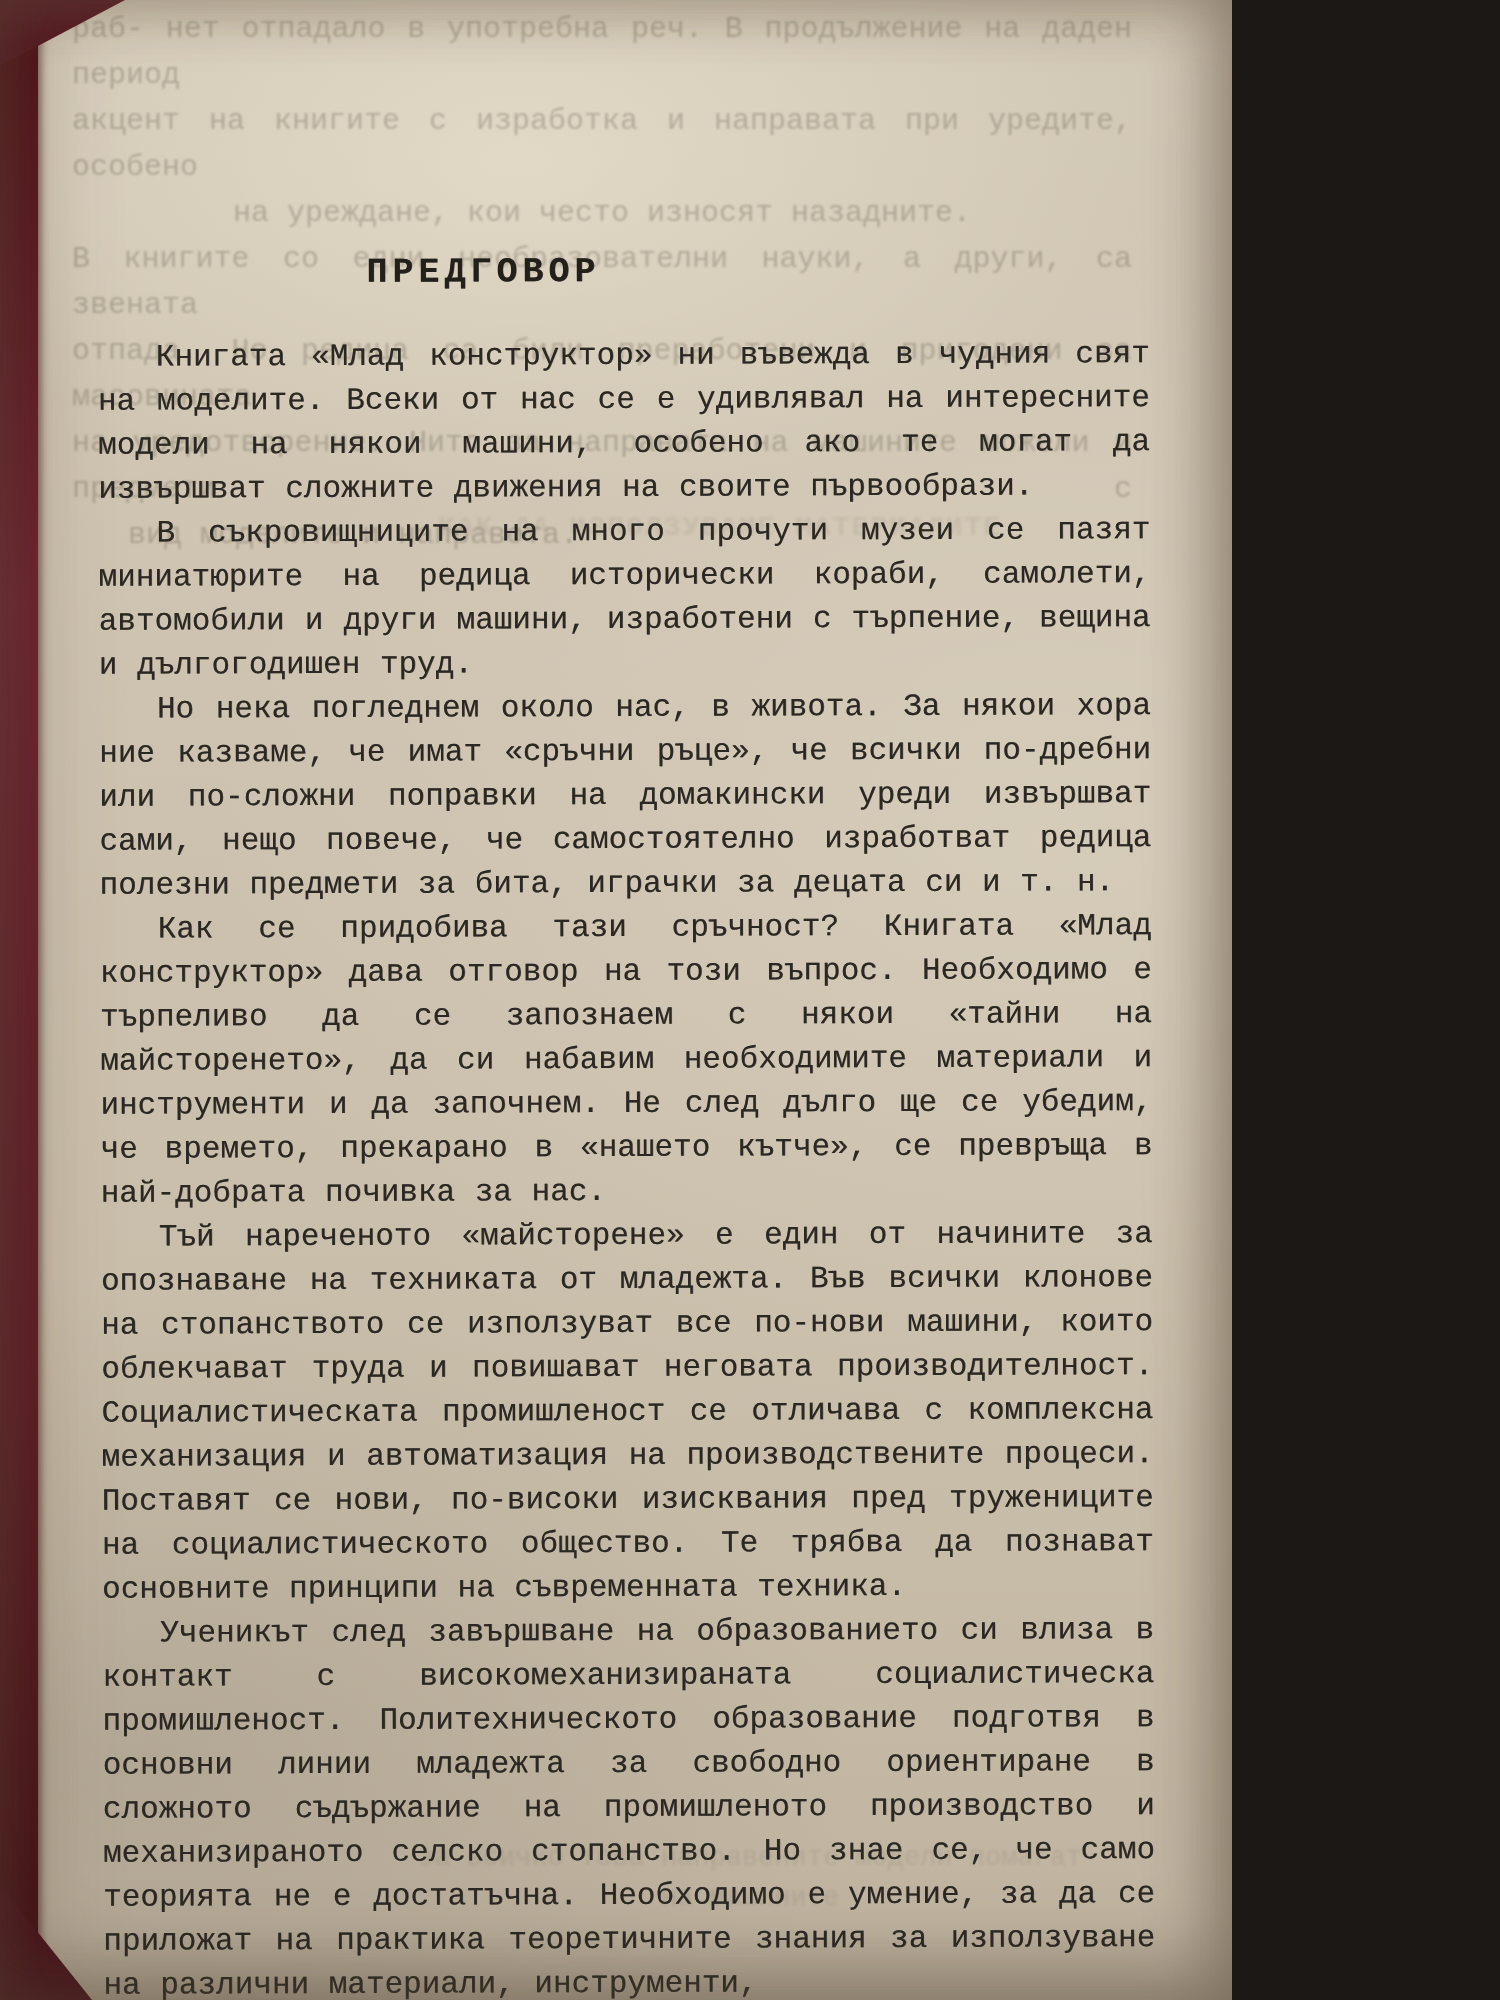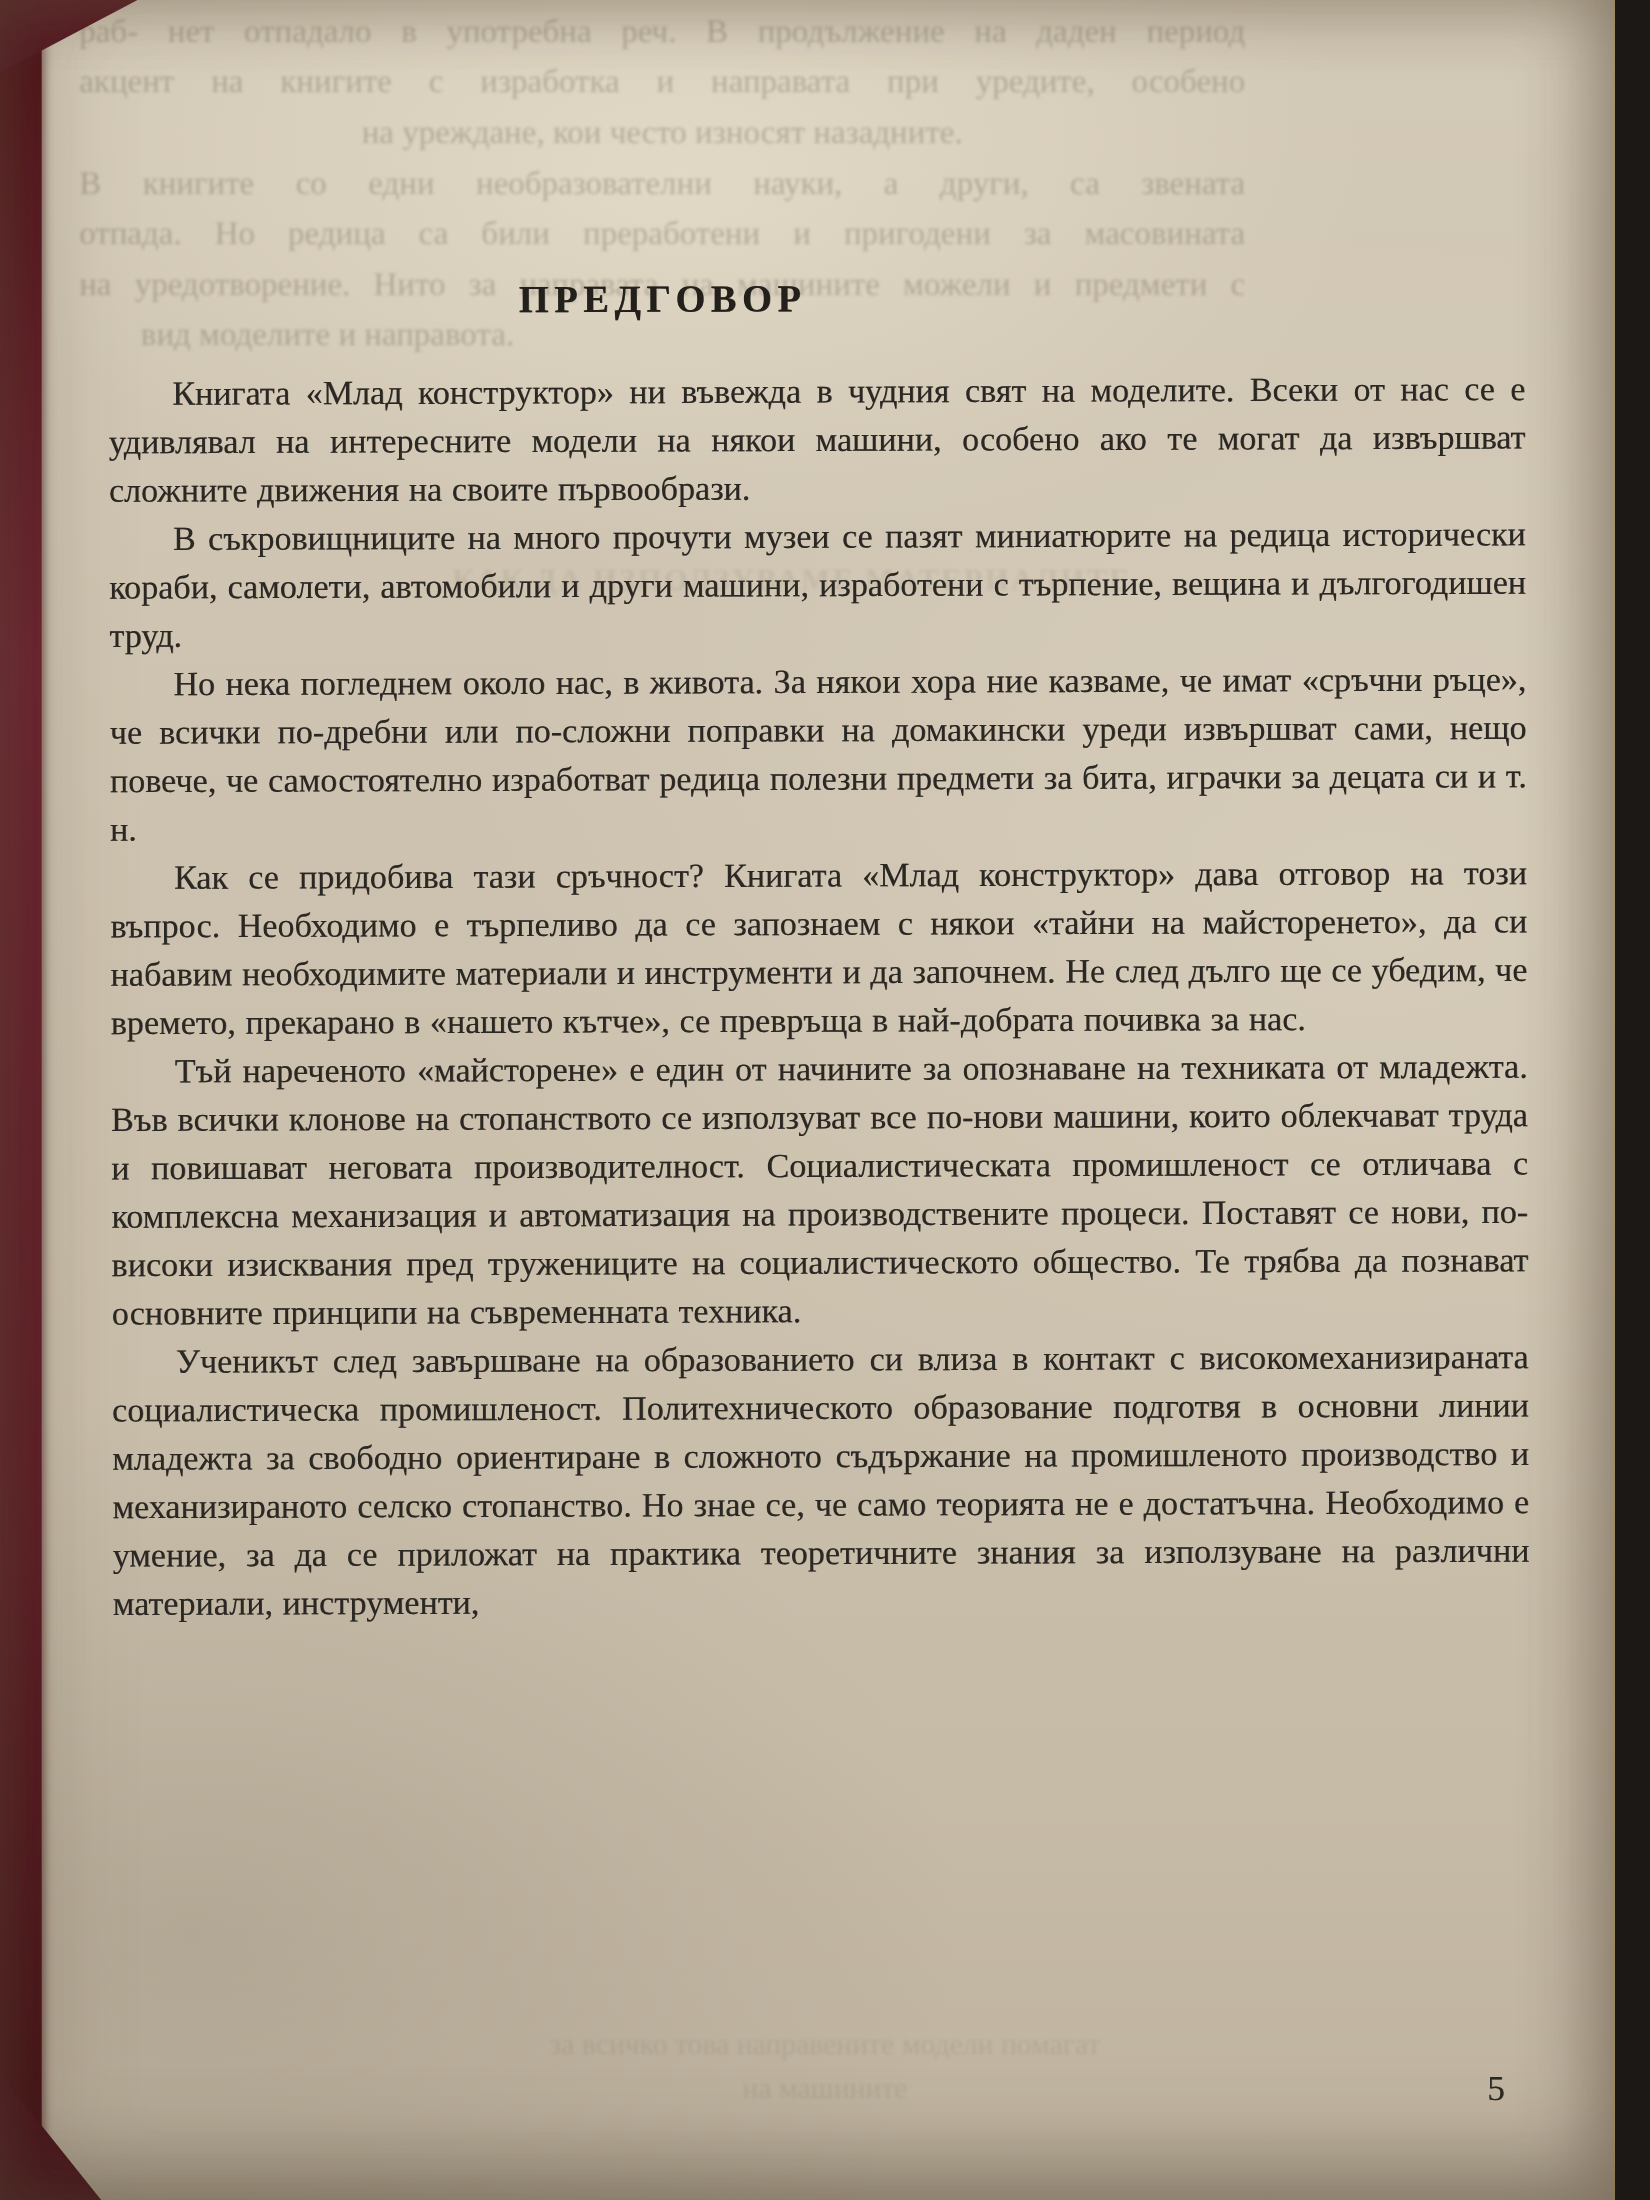--- a/index.html
+++ b/index.html
@@ -2,25 +2,25 @@
 <html><head>
 <meta charset="utf-8">
 <style>
   html, body {
     margin: 0;
     padding: 0;
     background: #1b1815;
   }
   .photo {
     position: relative;
-    width: 1468px;
+    width: 1232px;
     height: 2000px;
     overflow: hidden;
     background: #eab308;
-    font-family: Liberation Serif, serif;
+    font-family: Liberation Mono, monospace;
   }
   
   .paper-tone {
     position: absolute;
     inset: 0;
     pointer-events: none;
     background:
       radial-gradient(900px 500px at 42% 8%, rgba(238,230,212,.55), rgba(238,230,212,0) 70%),
       radial-gradient(1200px 900px at 85% 42%, rgba(230,222,205,.35), rgba(230,222,205,0) 70%),
       radial-gradient(1000px 700px at 12% 88%, rgba(90,80,65,.16), rgba(90,80,65,0) 70%),

